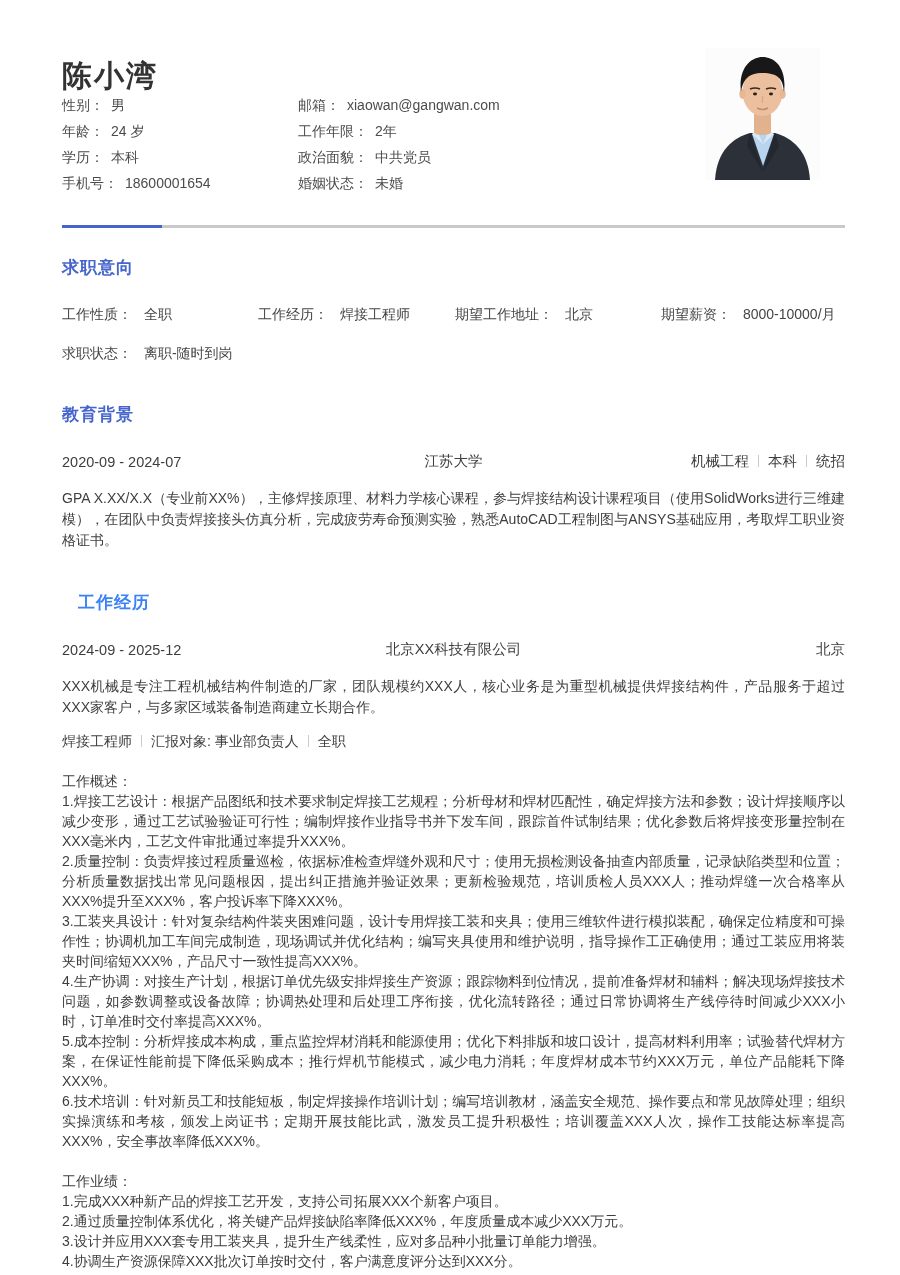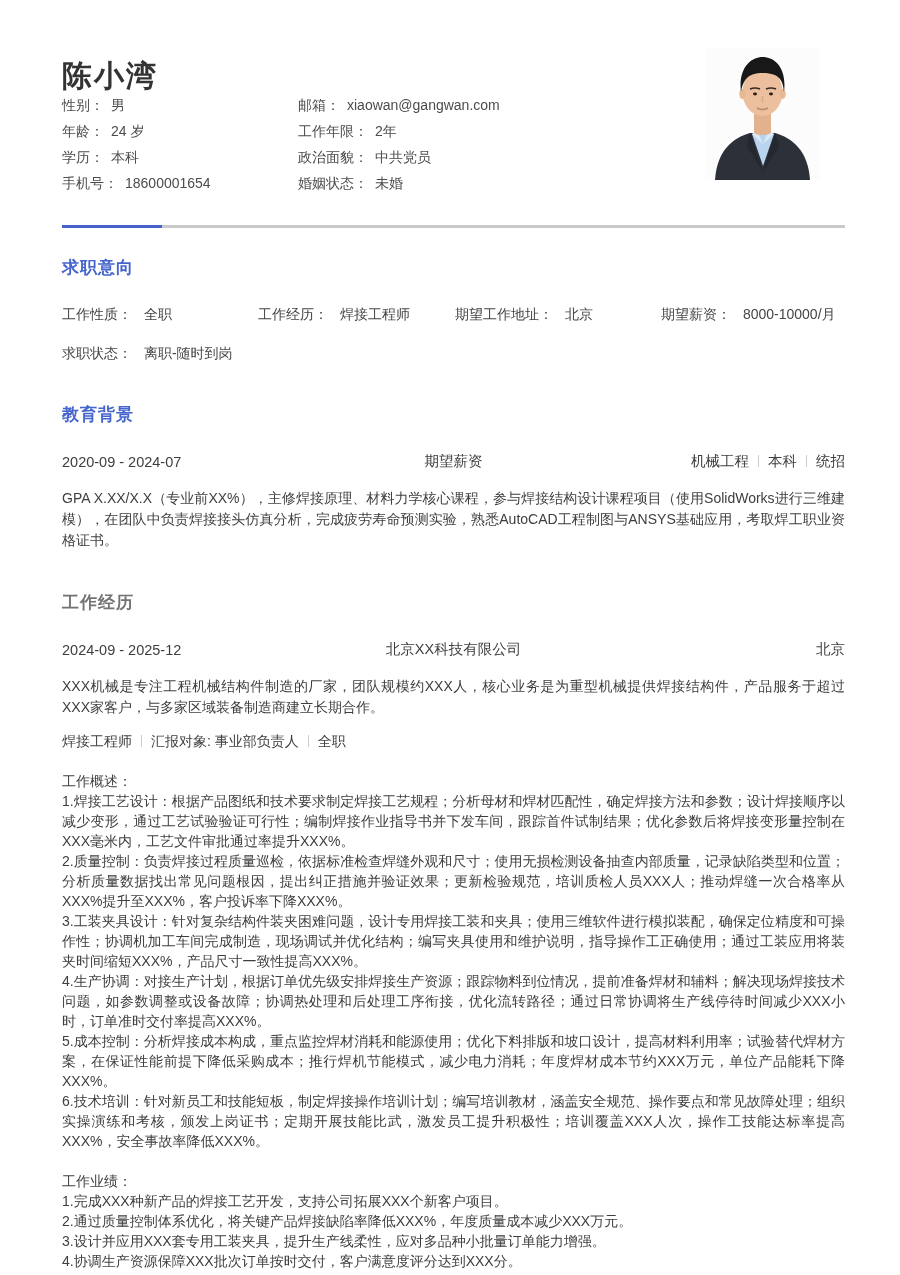--- a/index.html
+++ b/index.html
@@ -140,30 +140,30 @@
         <span>求职状态：</span>
         <span class="field-value">离职-随时到岗</span>
       </span>
     </div>
   </section>
 
   <section>
     <h2 class="sec-title mt-sec" style="color: rgb(69, 101, 205);">教育背景</h2>
     <div class="exp-header">
       <span>2020-09 - 2024-07</span>
-      <span>期望薪资</span>
+      <span>江苏大学</span>
       <span class="exp-right">
         <span>机械工程</span><span class="sep"></span><span>本科</span><span class="sep"></span><span>统招</span>
       </span>
     </div>
     <p class="body-text">GPA X.XX/X.X（专业前XX%），主修焊接原理、材料力学核心课程，参与焊接结构设计课程项目（使用SolidWorks进行三维建模），在团队中负责焊接接头仿真分析，完成疲劳寿命预测实验，熟悉AutoCAD工程制图与ANSYS基础应用，考取焊工职业资格证书。</p>
   </section>
 
   <section>
-    <h2 class="sec-title mt-sec" style="color: #737373;">工作经历</h2>
+    <h2 class="sec-title mt-sec" style="color: #3b82f6; margin-left: 16px;">工作经历</h2>
     <div class="exp-header">
       <span>2024-09 - 2025-12</span>
       <span>北京XX科技有限公司</span>
       <span class="exp-right">北京</span>
     </div>
     <p class="body-text">XXX机械是专注工程机械结构件制造的厂家，团队规模约XXX人，核心业务是为重型机械提供焊接结构件，产品服务于超过XXX家客户，与多家区域装备制造商建立长期合作。</p>
     <div class="role-row">
       <span>焊接工程师</span><span class="sep"></span><span>汇报对象: 事业部负责人</span><span class="sep"></span><span>全职</span>
     </div>
     <div class="para-block">

